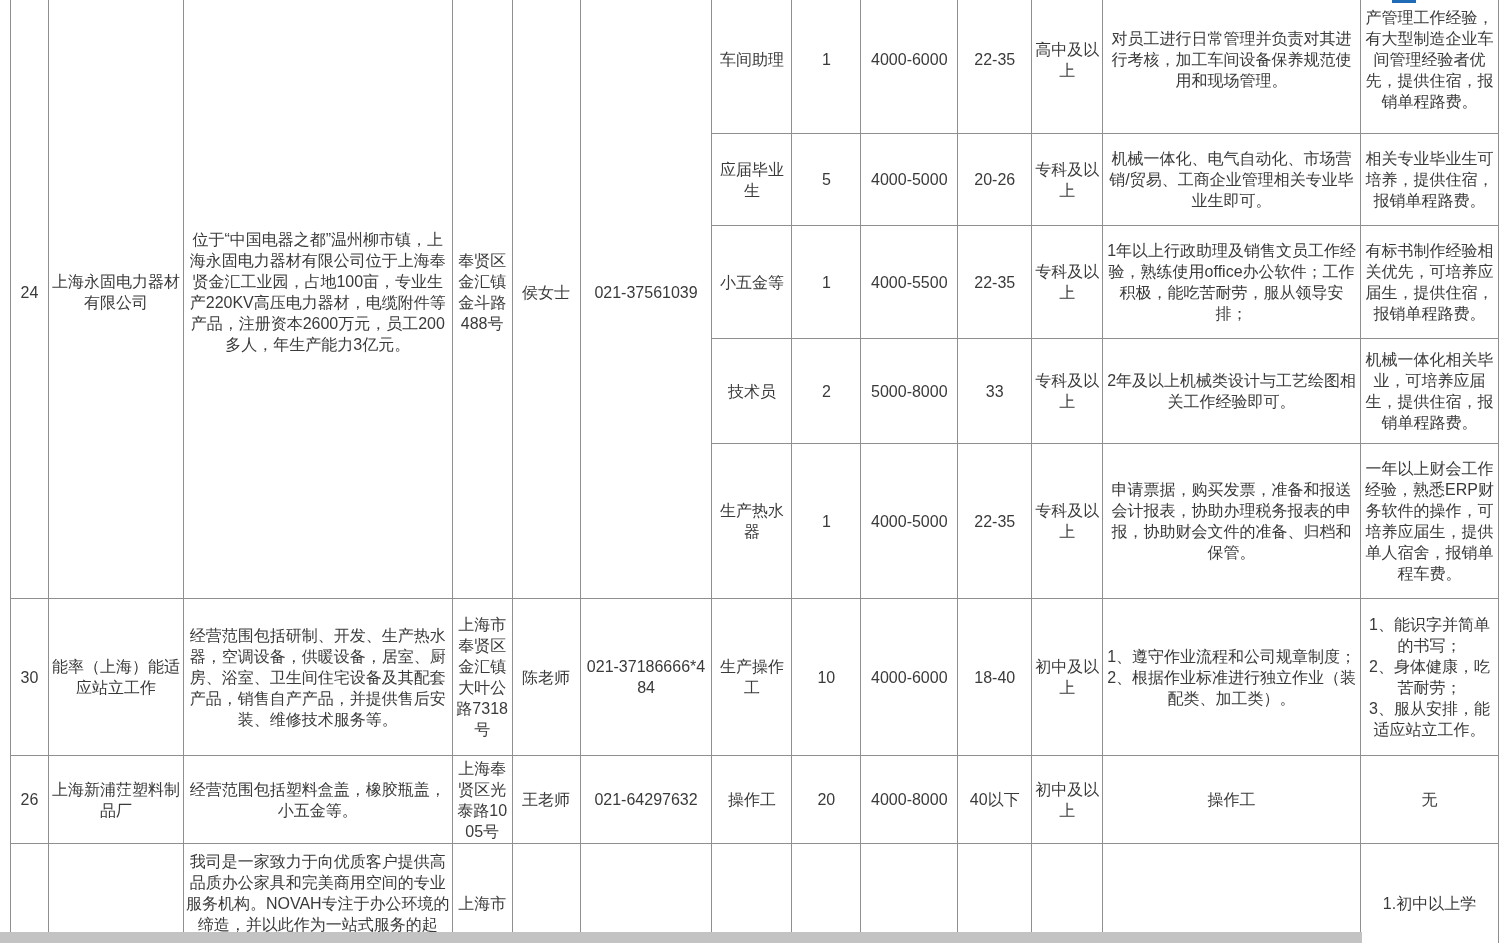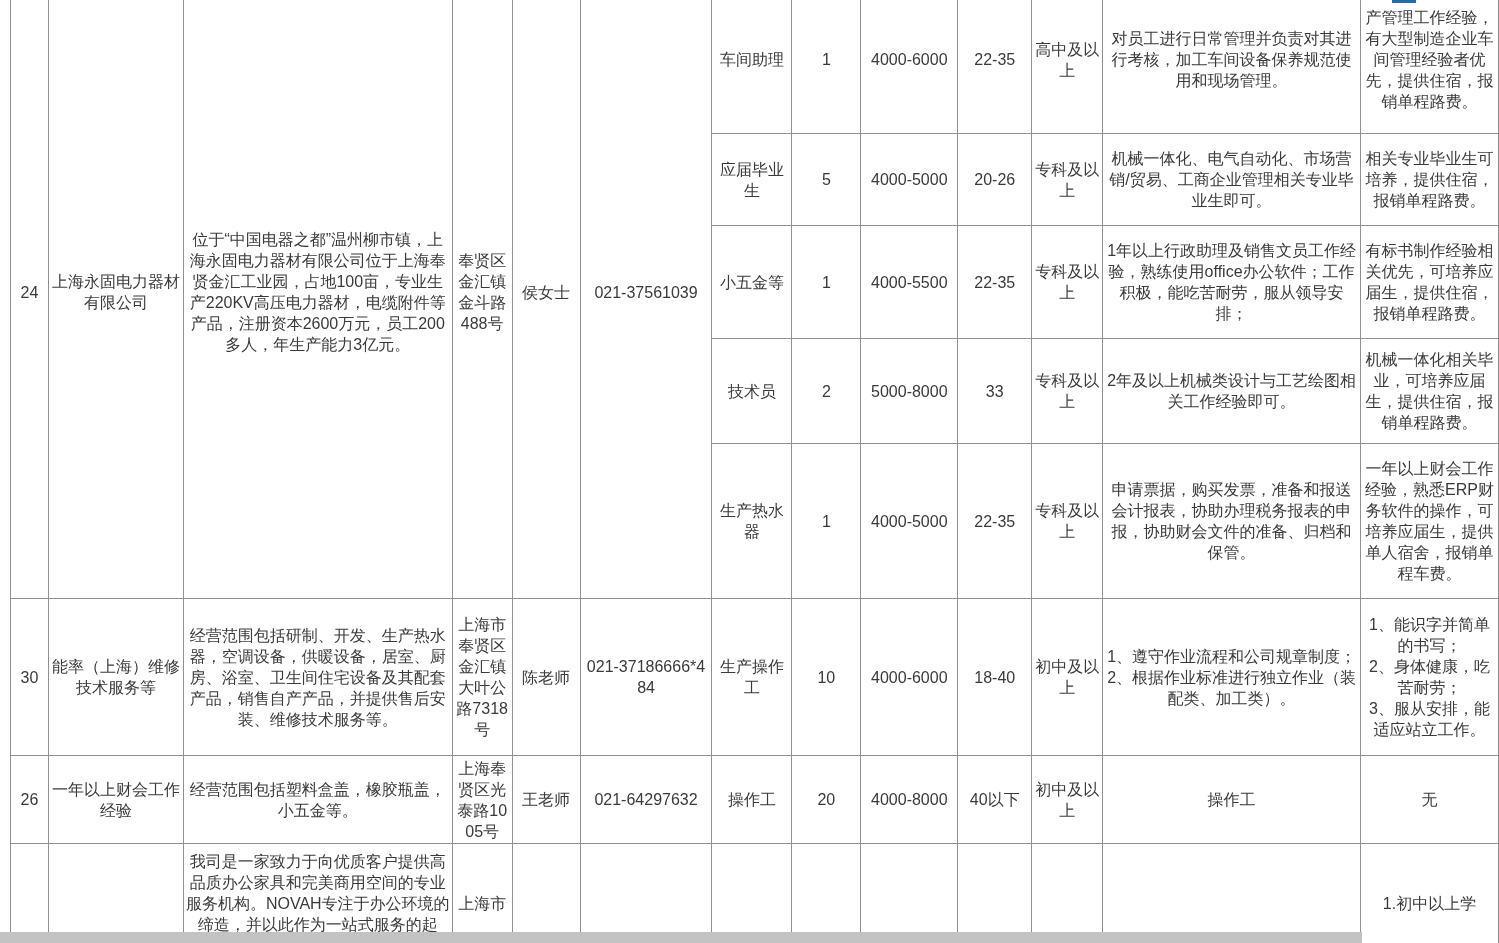--- a/index.html
+++ b/index.html
@@ -123,40 +123,40 @@
         <td>1</td>
         <td>4000-5000</td>
         <td>22-35</td>
         <td>专科及以上</td>
         <td>申请票据，购买发票，准备和报送会计报表，协助办理税务报表的申报，协助财会文件的准备、归档和保管。</td>
         <td>一年以上财会工作经验，熟悉ERP财务软件的操作，可培养应届生，提供单人宿舍，报销单程车费。</td>
       </tr>
 
       <tr style="height:157px">
         <td>30</td>
-        <td>能率（上海）维修技术服务等</td>
+        <td>能率（上海）能适应站立工作</td>
         <td>经营范围包括研制、开发、生产热水器，空调设备，供暖设备，居室、厨房、浴室、卫生间住宅设备及其配套产品，销售自产产品，并提供售后安装、维修技术服务等。</td>
         <td>上海市奉贤区金汇镇大叶公路7318号</td>
         <td>陈老师</td>
         <td>021-37186666*484</td>
         <td>生产操作工</td>
         <td>10</td>
         <td>4000-6000</td>
         <td>18-40</td>
         <td>初中及以上</td>
         <td class="pre">1、遵守作业流程和公司规章制度；
 2、根据作业标准进行独立作业（装配类、加工类）。</td>
         <td class="pre">1、能识字并简单的书写；
 2、身体健康，吃苦耐劳；
 3、服从安排，能适应站立工作。</td>
       </tr>
 
       <tr style="height:88px">
         <td>26</td>
-        <td>一年以上财会工作经验</td>
+        <td>上海新浦茳塑料制品厂</td>
         <td>经营范围包括塑料盒盖，橡胶瓶盖，小五金等。</td>
         <td>上海奉贤区光泰路1005号</td>
         <td>王老师</td>
         <td>021-64297632</td>
         <td>操作工</td>
         <td>20</td>
         <td>4000-8000</td>
         <td>40以下</td>
         <td>初中及以上</td>
         <td>操作工</td>

